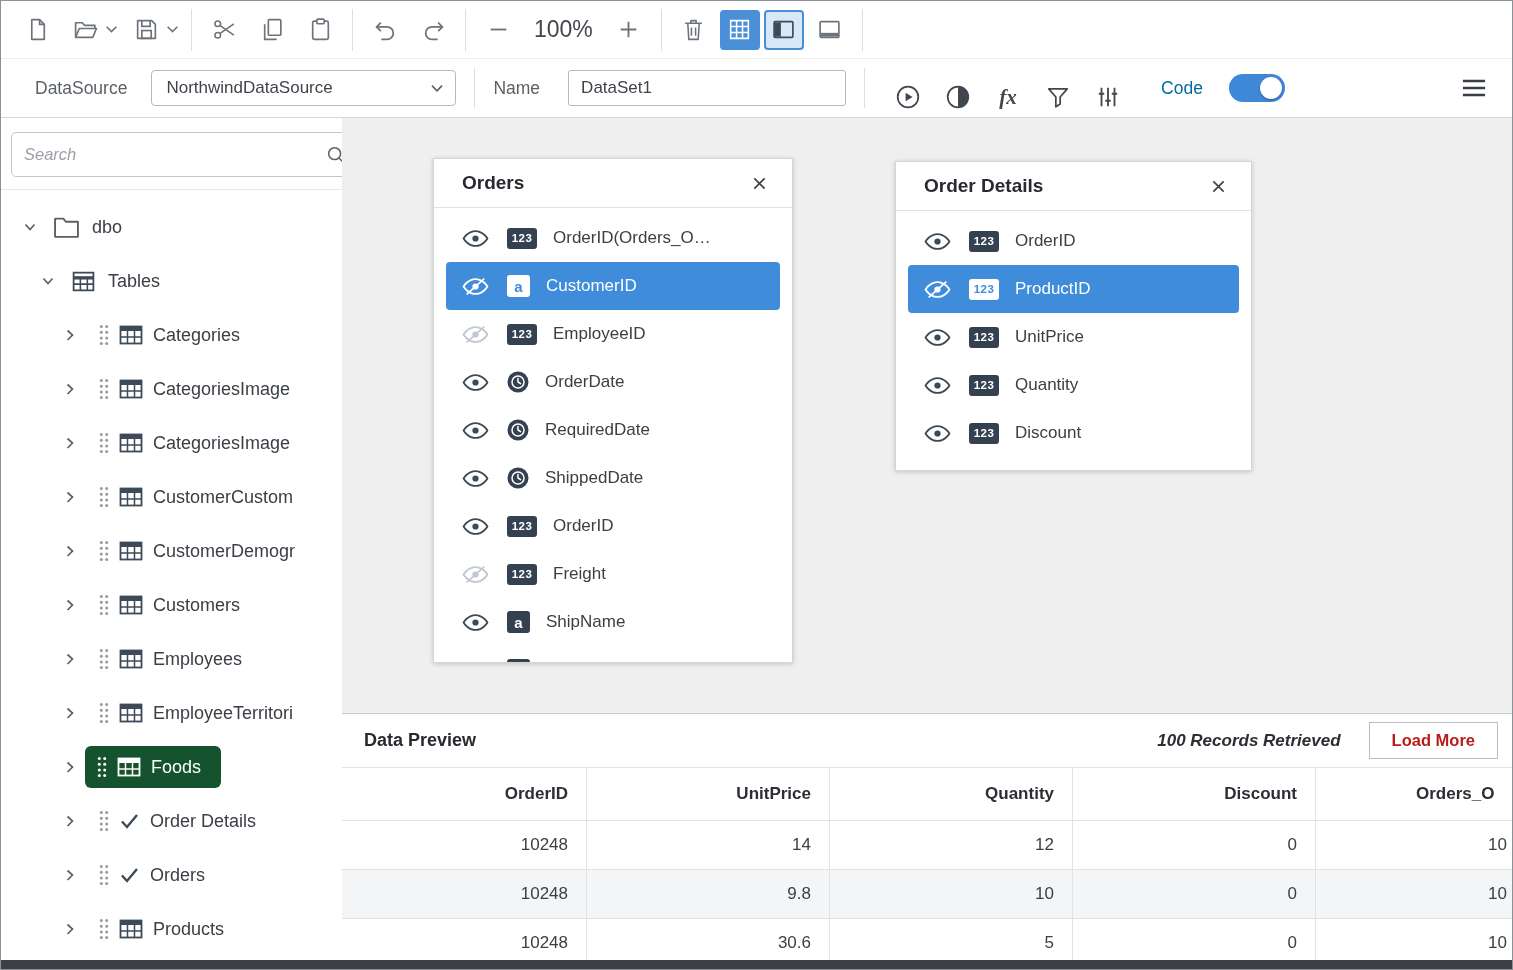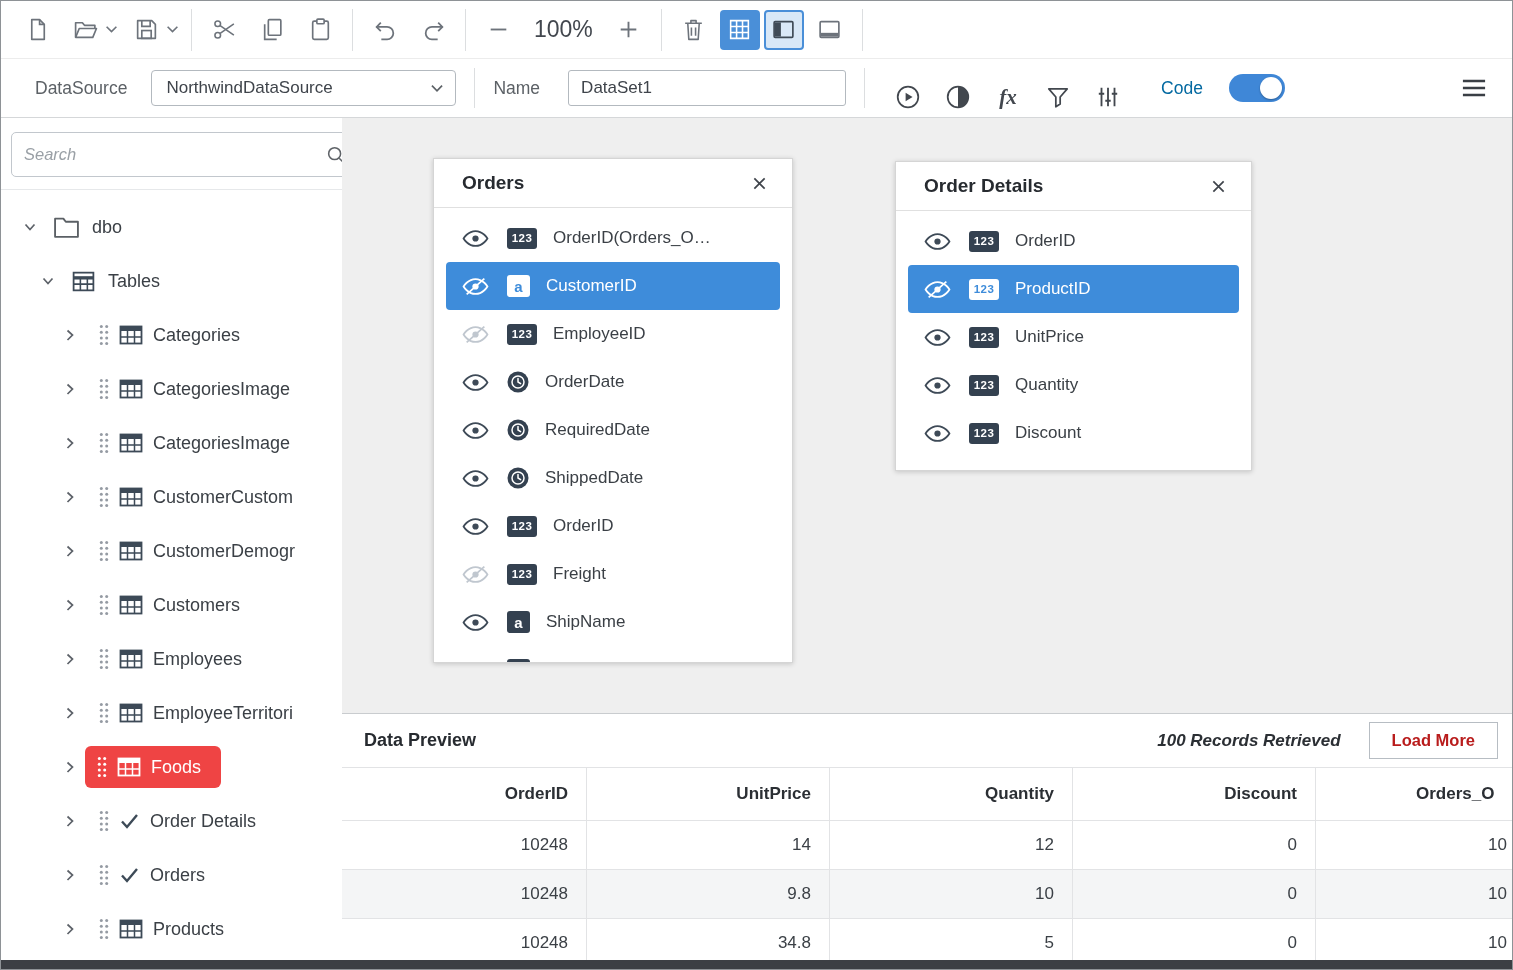--- a/index.html
+++ b/index.html
@@ -50,21 +50,21 @@
   .lvl0 { padding-left:22px; } .lvl1 { padding-left:40px; } .lvl2 { padding-left:62px; }
   .chev { width:14px; height:14px; color:#5d6269; margin-right:16px; flex:0 0 auto; }
   .lvl2 .chev { margin-right:22px; }
   .trow.selrow .chev { margin-right:8px; }
   .dots { width:10px; height:22px; color:#959ba3; margin-right:10px; flex:0 0 auto; }
   .t-ico { color:#3d4a57; margin-right:10px; flex:0 0 auto; }
   .fold { width:27px; height:23px; color:#5b6065; margin-right:12px; }
   .tlg { width:25px; height:25px; margin-right:12px; }
   .tsm { width:24px; height:20px; }
   .chk { width:21px; height:18px; }
-  .pill { display:inline-flex; align-items:center; background:#ef4444; border-radius:6px; padding:10px 20px 10px 12px; color:#fff; }
+  .pill { display:inline-flex; align-items:center; background:#14532d; border-radius:6px; padding:10px 20px 10px 12px; color:#fff; }
   .pill .dots, .pill .t-ico { color:#fff; }
 
   
   .canvas { position:absolute; left:341px; top:117px; right:0; height:595px; background:#efefef; }
   .card { position:absolute; background:#fff; border:1px solid #d5d5d5; box-shadow:0 1px 5px rgba(0,0,0,.18); overflow:hidden; }
   .card-orders { left:91px; top:40px; width:360px; height:505px; }
   .card-details { left:553px; top:43px; width:357px; height:310px; }
   .chead { height:49px; display:flex; align-items:center; padding:0 18px 0 28px; border-bottom:1px solid #e0e0e0; }
   .ctitle { font-size:19px; font-weight:bold; color:#272b30; }
   .cclose { margin-left:auto; width:30px; height:30px; display:flex; align-items:center; justify-content:center; color:#3f444b; background:transparent; border:none; }
@@ -745,21 +745,21 @@
       </div>
       <div class="pv-row alt">
         <div class="pv-cell">10248</div>
         <div class="pv-cell">9.8</div>
         <div class="pv-cell">10</div>
         <div class="pv-cell">0</div>
         <div class="pv-cell last">10</div>
       </div>
       <div class="pv-row">
         <div class="pv-cell">10248</div>
-        <div class="pv-cell">34.8</div>
+        <div class="pv-cell">30.6</div>
         <div class="pv-cell">5</div>
         <div class="pv-cell">0</div>
         <div class="pv-cell last">10</div>
       </div>
     </div>
   </section>
 
   <div class="bottom-strip"></div>
 </div>
 

